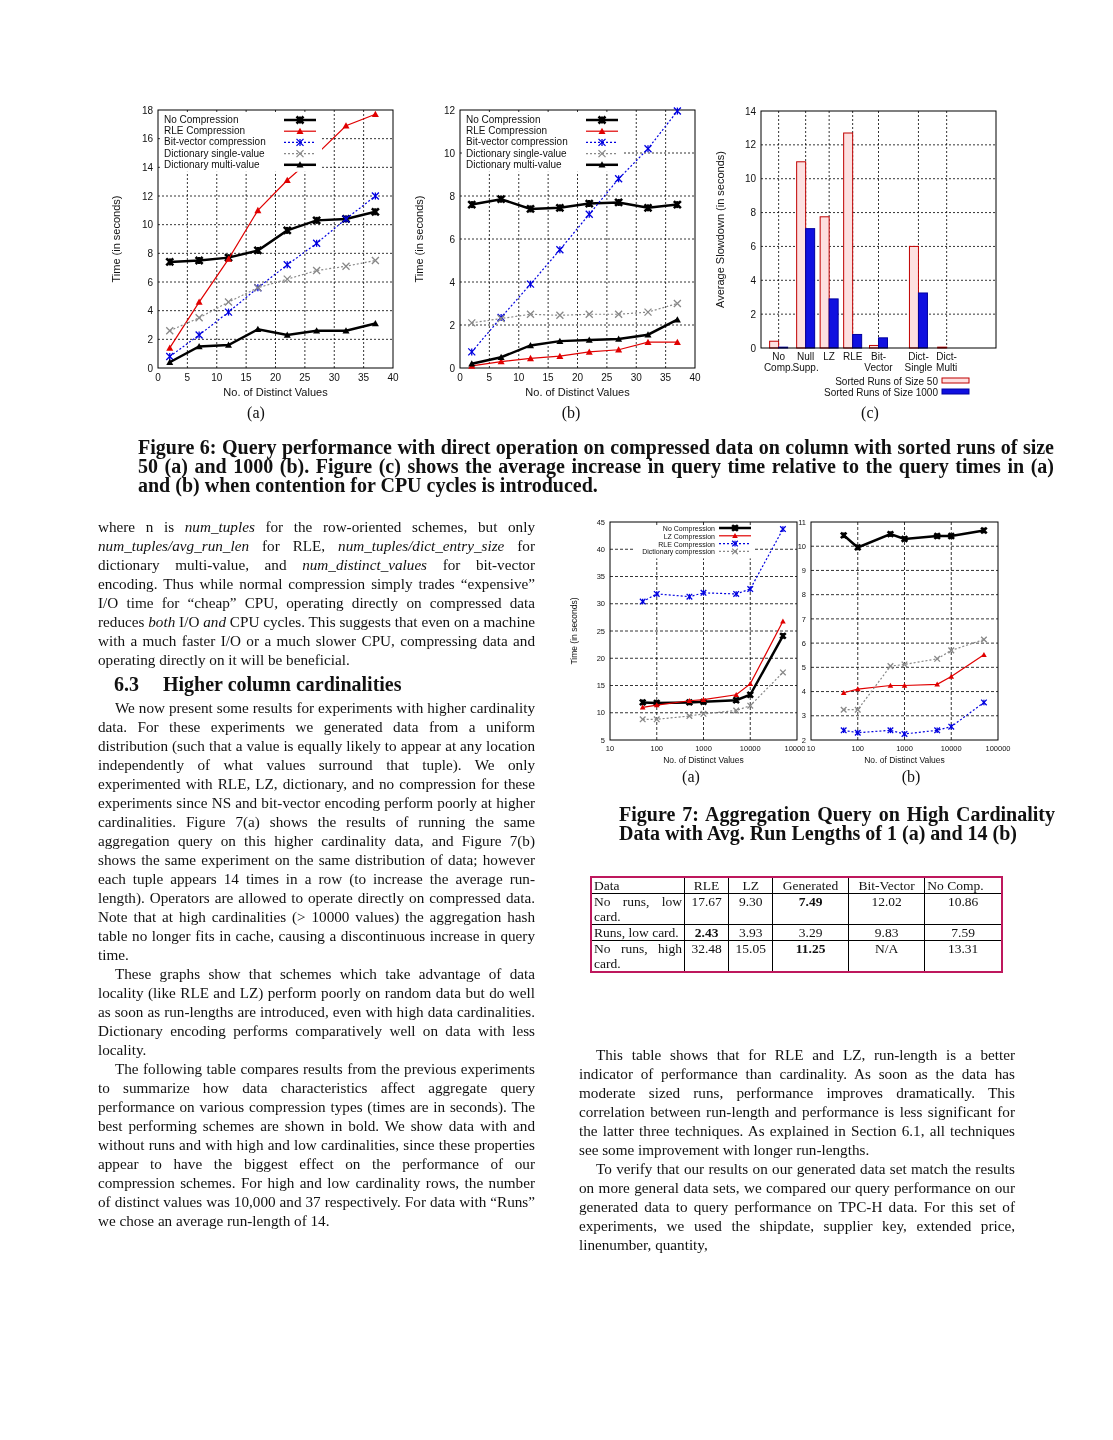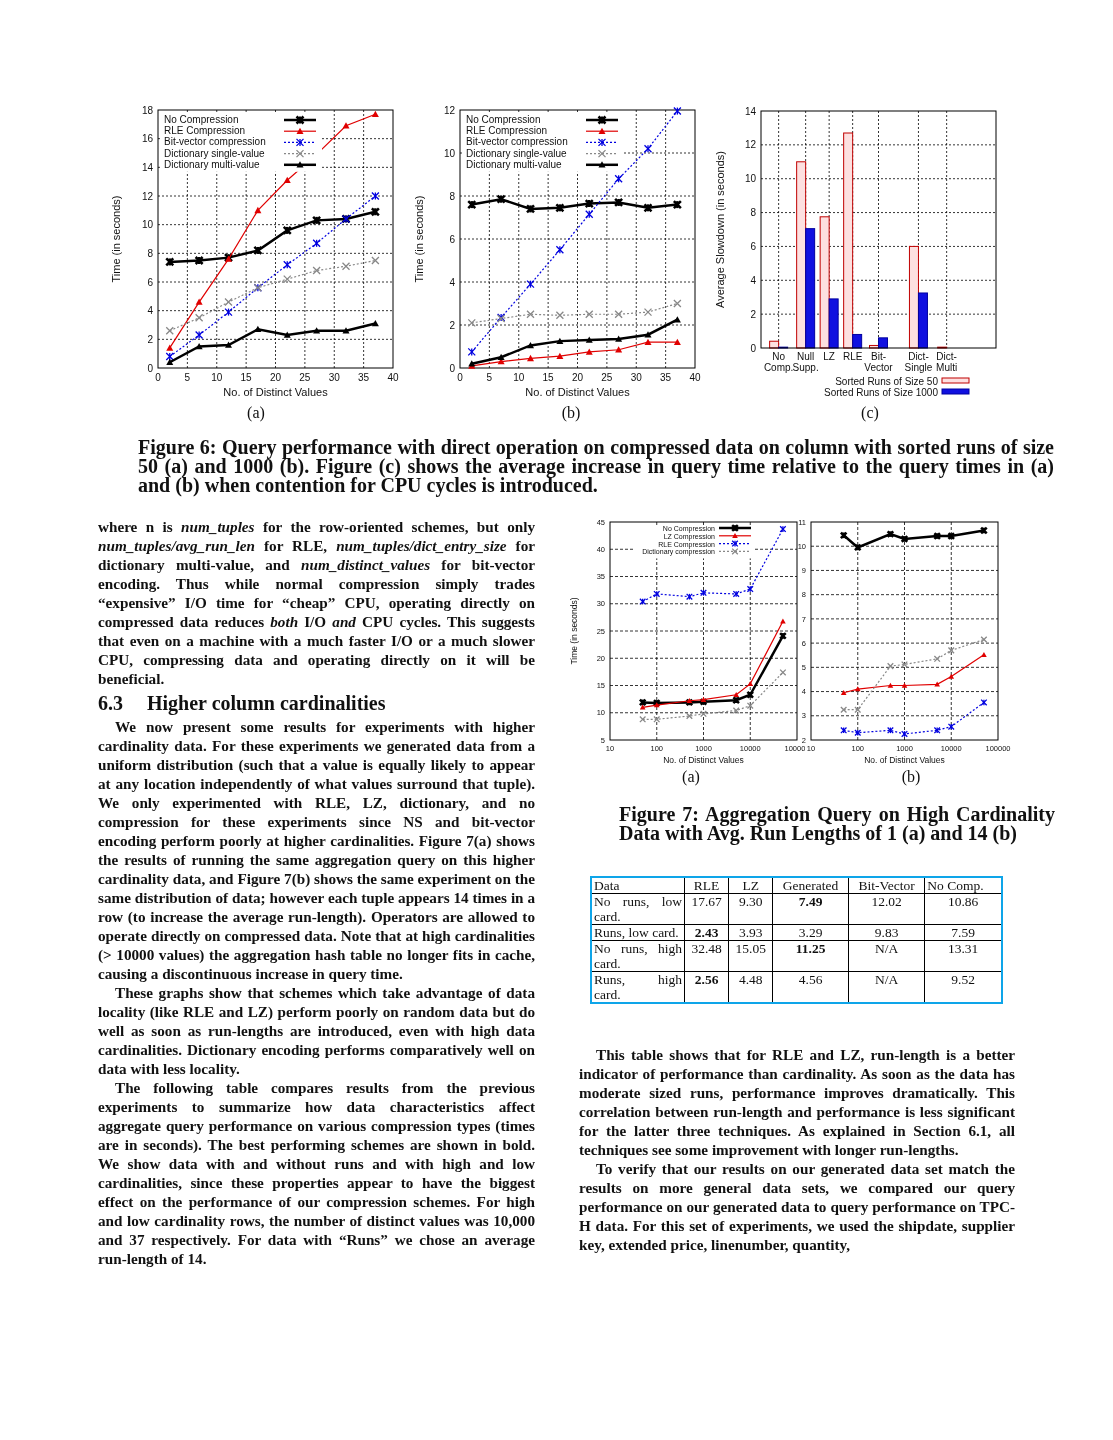--- a/index.html
+++ b/index.html
@@ -3,26 +3,26 @@
 <meta charset="utf-8">
 <style>
   html, body { margin: 0; padding: 0; background: #ffffff; }
   body { width: 1113px; height: 1440px; position: relative; overflow: hidden;
          font-family: "Liberation Serif", "DejaVu Serif", serif; color: #111; }
   .abs { position: absolute; }
   svg text { font-family: "Liberation Sans", "DejaVu Sans", sans-serif; }
   .sublabel { position: absolute; font-size: 16px; text-align: center; width: 40px; }
   .caption { position: absolute; font-family: "Liberation Serif", serif; font-weight: bold; font-size: 20px; line-height: 19px; text-align: justify; margin-left: 40px; }
   .col { position: absolute; font-size: 15.2px; line-height: 19px; text-align: justify; }
-  .col p { margin: 0; text-indent: 0; font-weight: bold; }
+  .col p { margin: 0; text-indent: 0; }
   .col p.ind { text-indent: 17px; }
   .col p.first { text-indent: 0; }
-  h3 { margin: 6px 0 4px 0; font-size: 20px; font-weight: bold; font-family: "Liberation Serif", serif; }
+  h3 { margin: 6px 0 4px 16px; font-size: 20px; font-weight: bold; font-family: "Liberation Serif", serif; }
   h3 .num { display: inline-block; width: 49px; }
-  table.res { position: absolute; border-collapse: collapse; font-size: 13.5px; line-height: 15px; border: 2px solid #0ea5e9; }
+  table.res { position: absolute; border-collapse: collapse; font-size: 13.5px; line-height: 15px; border: 2px solid #be185d; }
   table.res td, table.res th { border: 1px solid #000; padding: 0 2px; vertical-align: top; font-weight: normal; }
   table.res th { text-align: left; }
   table.res td.num { text-align: center; }
   table.res td.data { text-align: justify; width: 88px; margin-top: 11px; }
   table.res td.b { font-weight: bold; }
 </style>
 </head>
 <body>
 
 <svg class="abs" id="fig6a" style="left:100px;top:100px" width="310" height="305">
@@ -560,27 +560,19 @@
         <td class="num">7.59</td>
       </tr>
       <tr>
         <td class="data">No runs, high card.</td>
         <td class="num">32.48</td>
         <td class="num">15.05</td>
         <td class="num b">11.25</td>
         <td class="num">N/A</td>
         <td class="num">13.31</td>
       </tr>
-      <tr>
-        <td class="data">Runs, high card.</td>
-        <td class="num b">2.56</td>
-        <td class="num">4.48</td>
-        <td class="num">4.56</td>
-        <td class="num">N/A</td>
-        <td class="num">9.52</td>
-      </tr>
     </tbody>
 </table>
 
 <div class="col" style="left:579px;top:1045px;width:436px">
   <p class="ind">This table shows that for RLE and LZ, run-length is a better indicator of performance than cardinality. As soon as the data has moderate sized runs, performance improves dramatically. This correlation between run-length and performance is less significant for the latter three techniques. As explained in Section 6.1, all techniques see some improvement with longer run-lengths.</p>
   <p class="ind">To verify that our results on our generated data set match the results on more general data sets, we compared our query performance on our generated data to query performance on TPC-H data. For this set of experiments, we used the shipdate, supplier key, extended price, linenumber, quantity,</p>
 </div>
 
 </body></html>

